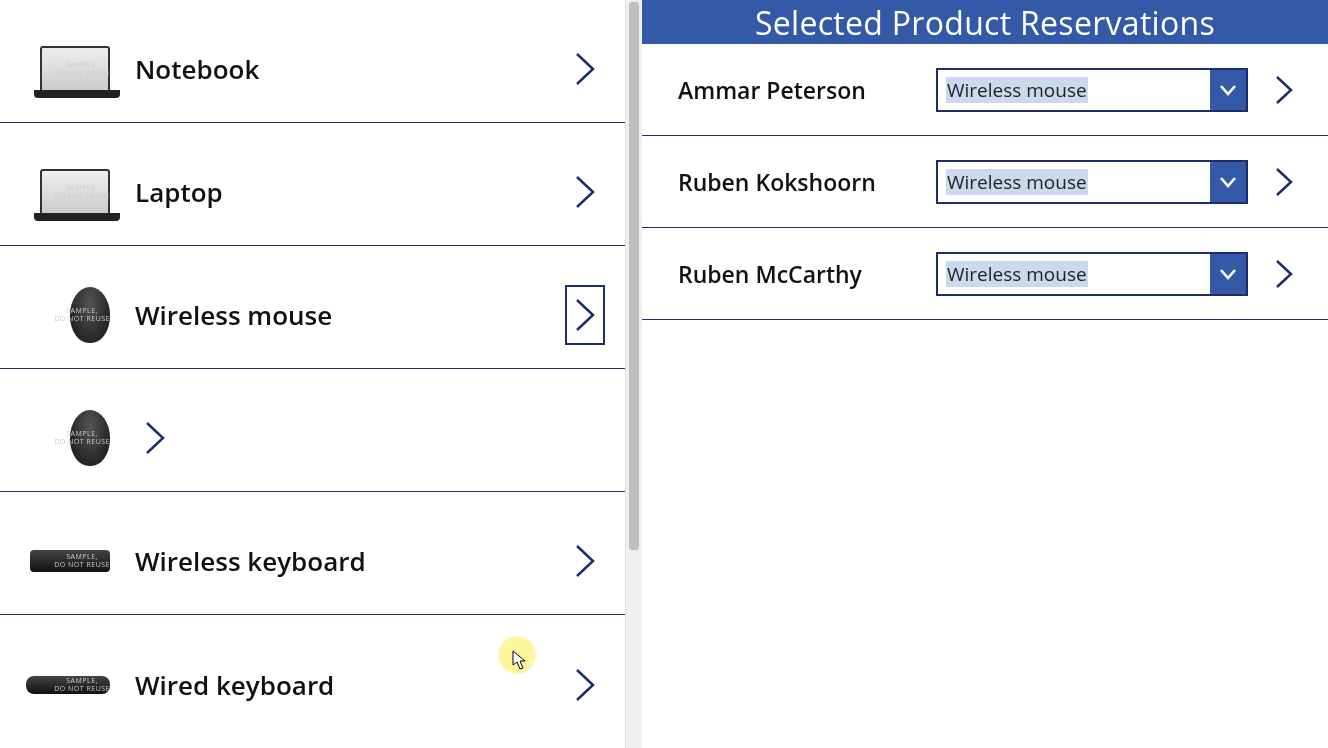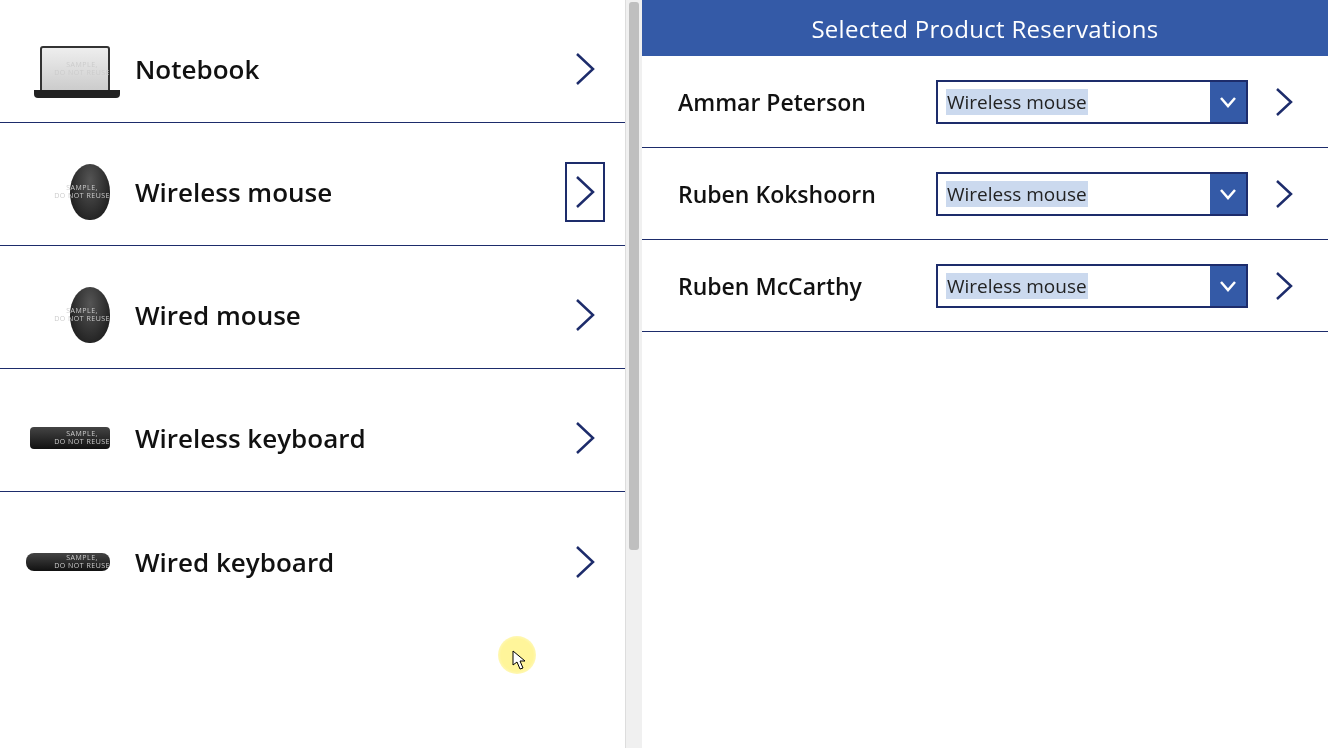--- a/index.html
+++ b/index.html
@@ -77,23 +77,23 @@
   
   .right-panel {
     flex: 1;
     background: #fff;
     display: flex;
     flex-direction: column;
   }
   .right-header {
     background: #345aa7;
     color: #fff;
-    font-size: 24px;
+    font-size: 32px;
     font-weight: 400;
-    height: 56px;
+    height: 44px;
     display: flex;
     align-items: center;
     justify-content: center;
     letter-spacing: 0.3px;
   }
   .reservation-row {
     display: flex;
     align-items: center;
     height: 92px;
     padding: 0 26px 0 36px;
@@ -196,20 +196,33 @@
 DO NOT REUSE</div>
       </div>
       <div class="product-label">Notebook</div>
       <div class="product-arrow">
         <svg width="20" height="34" viewBox="0 0 20 34">
             <polyline points="2,2 18,17 2,32" fill="none" stroke="#1d2c6b" stroke-width="2.5"></polyline>
           </svg>
       </div>
     </div>
 
+    <div class="product-row">
+      <div class="product-thumb">
+        <div class="shape-laptop"></div>
+        <div class="watermark">SAMPLE,
+DO NOT REUSE</div>
+      </div>
+      <div class="product-label">Laptop</div>
+      <div class="product-arrow">
+        <svg width="20" height="34" viewBox="0 0 20 34">
+            <polyline points="2,2 18,17 2,32" fill="none" stroke="#1d2c6b" stroke-width="2.5"></polyline>
+          </svg>
+      </div>
+    </div>
 
     <div class="product-row">
       <div class="product-thumb">
         <div class="shape-mouse"></div>
         <div class="watermark">SAMPLE,
 DO NOT REUSE</div>
       </div>
       <div class="product-label">Wireless mouse</div>
       <div class="product-arrow selected">
         <svg width="20" height="34" viewBox="0 0 20 34">
@@ -217,21 +230,20 @@
           </svg>
       </div>
     </div>
 
     <div class="product-row">
       <div class="product-thumb">
         <div class="shape-mouse"></div>
         <div class="watermark">SAMPLE,
 DO NOT REUSE</div>
       </div>
-      <div class="product-label">Wired mouse</div>
       <div class="product-arrow">
         <svg width="20" height="34" viewBox="0 0 20 34">
             <polyline points="2,2 18,17 2,32" fill="none" stroke="#1d2c6b" stroke-width="2.5"></polyline>
           </svg>
       </div>
     </div>
 
     <div class="product-row">
       <div class="product-thumb">
         <div class="shape-keyboard"></div>

